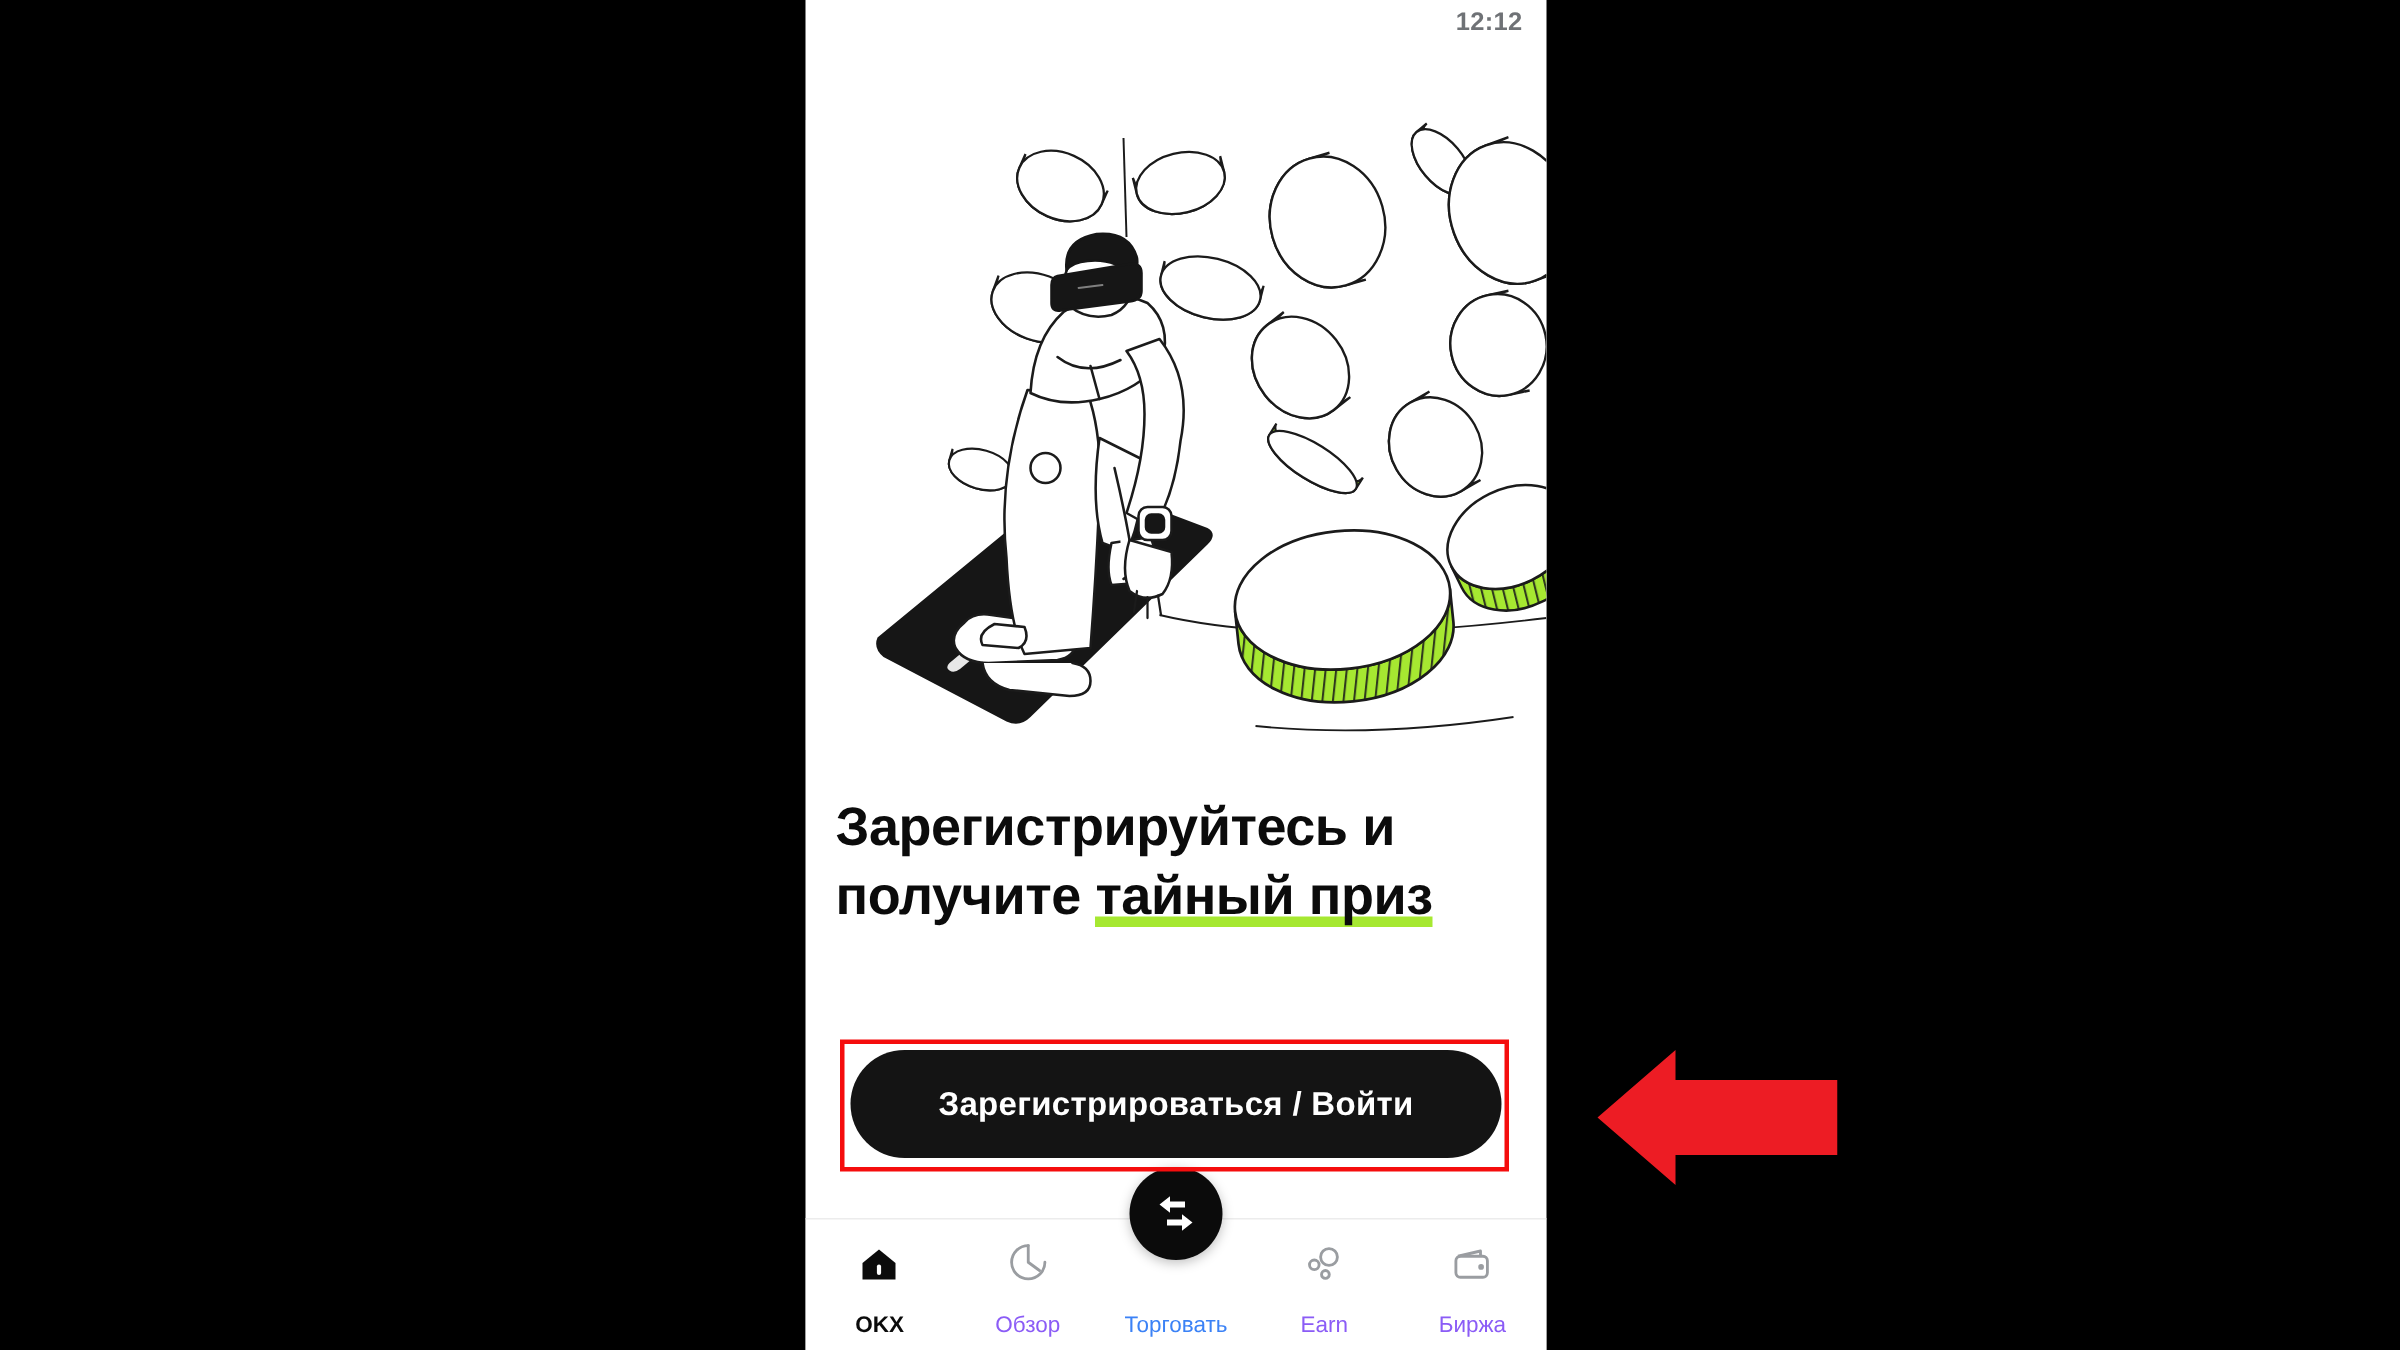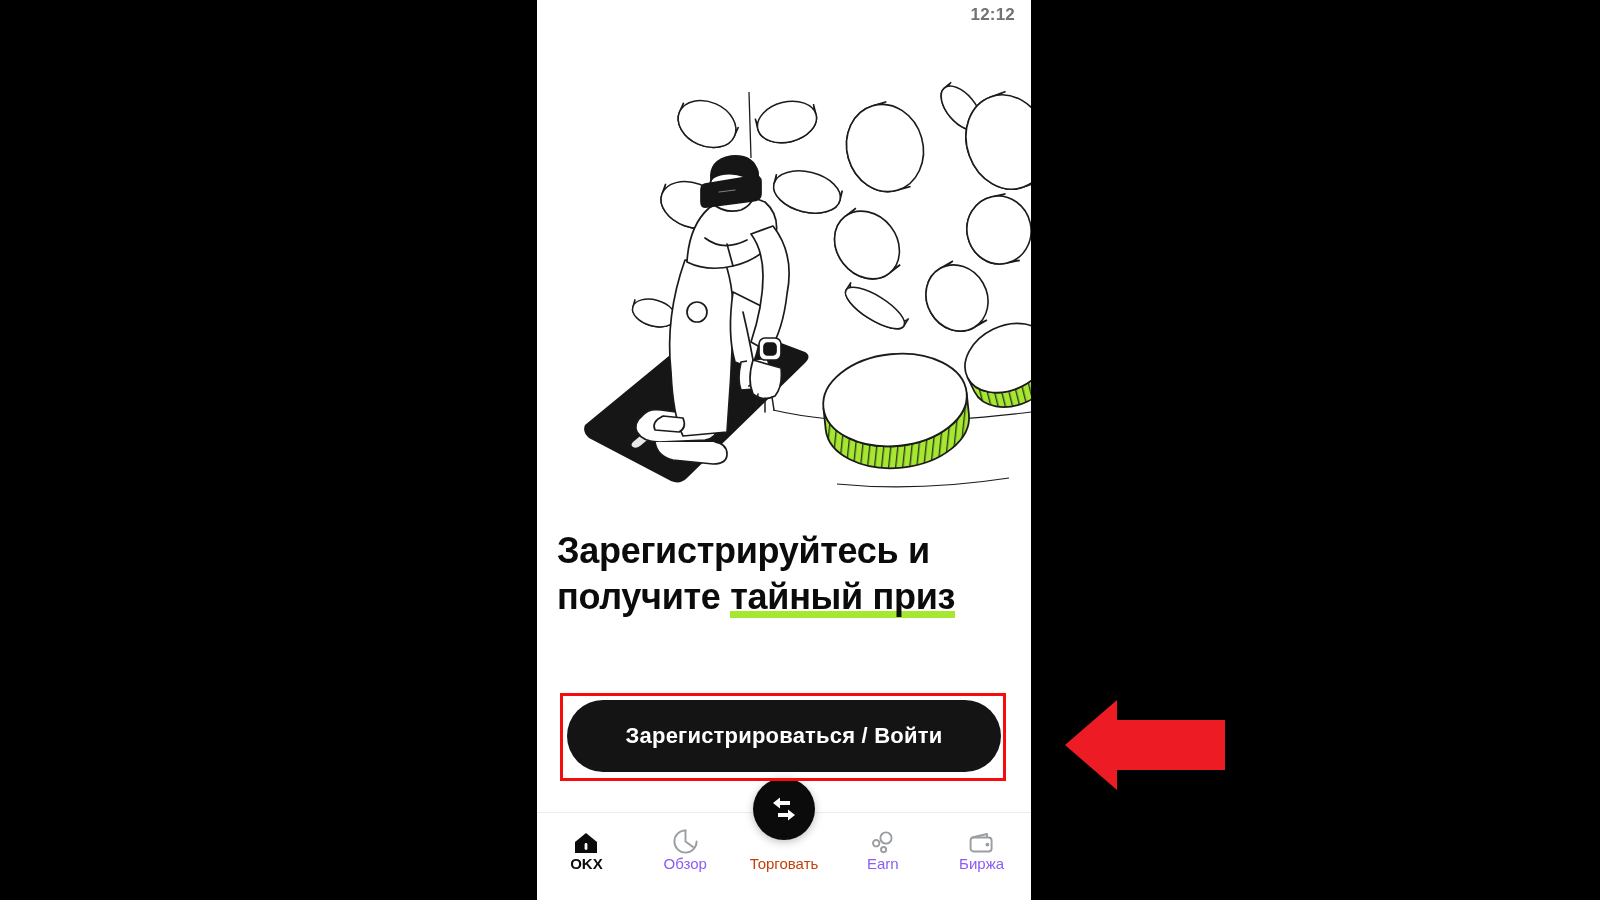--- a/index.html
+++ b/index.html
@@ -89,25 +89,25 @@
     font-size:22px; font-weight:700; letter-spacing:.2px;
     cursor:pointer;
   }
 
   
   .tabbar {
     position:absolute; left:0; right:0; bottom:0; height:88px;
     background:#ffffff; border-top:1px solid #ececec;
     display:flex; align-items:flex-start; padding-top:14px;
   }
-  .tab { flex:1; display:flex; flex-direction:column; align-items:center; gap:0; }
+  .tab { flex:1; display:flex; flex-direction:column; align-items:center; gap:20px; }
   .tab .ico { height:28px; display:flex; align-items:flex-end; }
   .tab .lbl { font-size:15px; color:#8b5cf6; }
   .tab.active .lbl { color:#0b0b0b; font-weight:600; }
-  .tab.center .lbl { color:#c2410c; }
+  .tab.center .lbl { color:#3b82f6; }
 
   .fab {
     position:absolute; left:50%; transform:translateX(-50%);
     bottom:60px; width:62px; height:62px; border-radius:50%;
     background:#0b0b0b;
     display:flex; align-items:center; justify-content:center;
     box-shadow:0 2px 8px rgba(0,0,0,.25);
     z-index:5; cursor:pointer;
   }
 

